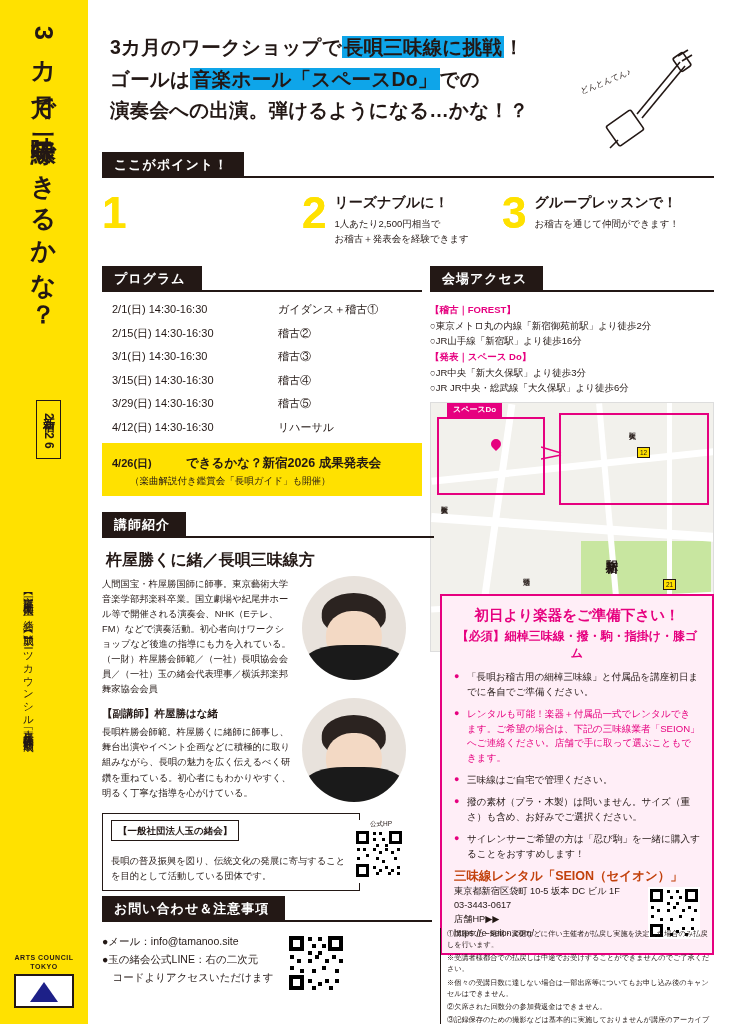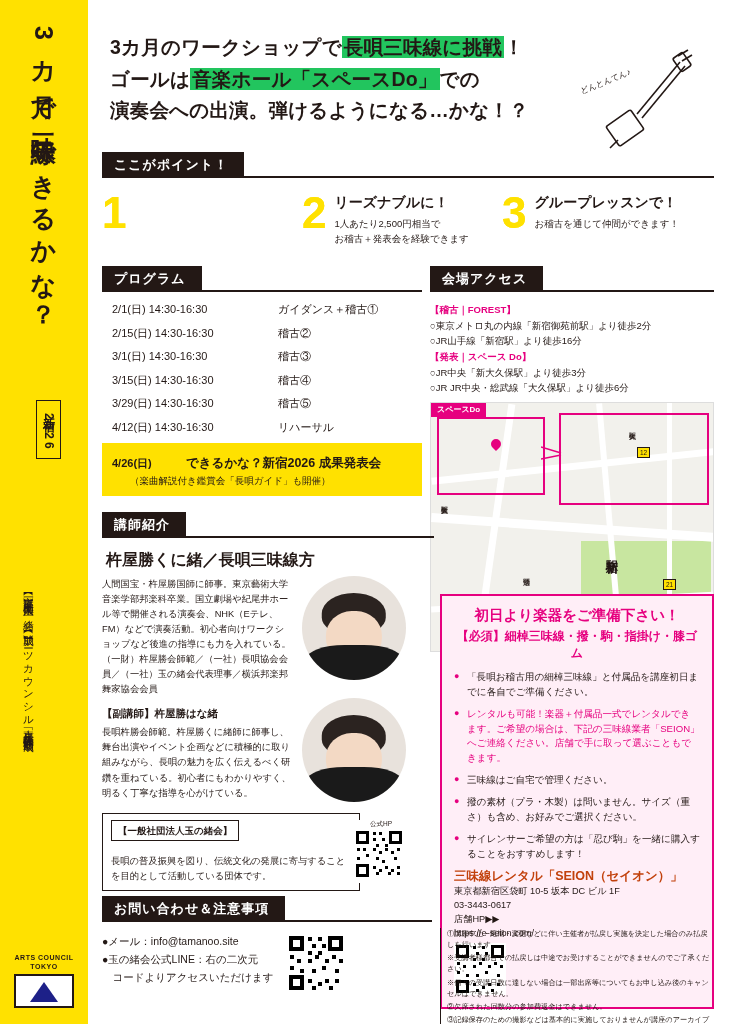--- a/index.html
+++ b/index.html
@@ -42,21 +42,21 @@
   .band-logo .lg-text { font-size: 7px; font-weight: bold; letter-spacing: .5px; line-height: 1.3; }
   .logo-box { border: 2px solid #231815; height: 34px; margin-top: 3px; position: relative; overflow: hidden; background: #fff;}
   .logo-box .tri2{position:absolute; left:50%; top:6px; transform:translateX(-50%); width:0;height:0;border-left:14px solid transparent;border-right:14px solid transparent;border-bottom:20px solid #1d2088;}
 
   
   .content { position: absolute; left: 88px; top: 0; width: 641px; height: 1024px; }
 
   
   .header { position: absolute; left: 22px; top: 32px; width: 600px; }
   .header h1 { font-size: 19.5px; font-weight: bold; line-height: 1.62; letter-spacing: .2px; }
-  .hl { background: #22c55e; padding: 0 2px; }
+  .hl { background: #0ea5e9; padding: 0 2px; }
   .shamisen-ill { position: absolute; right: 8px; top: 12px; width: 110px; height: 110px; }
   .don { position: absolute; right: 78px; top: 44px; font-size: 8px; transform: rotate(-22deg); }
 
   
   .sec-head {
     position: relative; display: inline-block;
     background: #231815; color: #fff; font-size: 13px; font-weight: bold;
     padding: 4px 16px 4px 12px; letter-spacing: 1px;
   }
   .sec-wrap { position: absolute; }
@@ -248,21 +248,21 @@
         <div class="road" style="left:0;top:196px;width:284px;height:6px;transform:rotate(-3deg);"></div>
         <div class="road" style="left:60px;top:0;width:7px;height:250px;transform:rotate(8deg);"></div>
         <div class="road" style="left:176px;top:0;width:6px;height:250px;transform:rotate(-5deg);"></div>
         <div class="road" style="left:236px;top:0;width:5px;height:250px;"></div>
         <div class="pinkbox" style="left:6px;top:14px;width:108px;height:78px;"></div>
         <div class="pinkbox" style="left:128px;top:10px;width:150px;height:92px;"></div>
         <svg style="position:absolute;left:110px;top:40px;" width="24" height="20">
             <line x1="0" y1="4" x2="20" y2="10" stroke="#e6007f" stroke-width="1.5"></line>
             <line x1="0" y1="16" x2="20" y2="12" stroke="#e6007f" stroke-width="1.5"></line>
           </svg>
-        <div class="mtag pink" style="left:0;top:-1px;">スペースDo</div>
+        <div class="mtag pink" style="left:16px;top:-1px;">スペースDo</div>
         <div class="mpin" style="left:60px;top:36px;"></div>
         <div class="mtag" style="left:196px;top:222px;">FOREST</div>
         <div class="mpin" style="left:214px;top:200px;"></div>
         <div class="mlabel" style="left:8px;top:98px;writing-mode:vertical-rl;">新大久保駅</div>
         <div class="mlabel" style="left:196px;top:24px;writing-mode:vertical-rl;">大久保駅</div>
         <div class="mlabel" style="left:172px;top:148px;writing-mode:vertical-rl;font-size:12px;font-weight:bold;">新宿駅</div>
         <div class="mlabel" style="left:188px;top:234px;">新宿御苑</div>
         <div class="mlabel" style="left:236px;top:196px;writing-mode:vertical-rl;">新宿御苑前駅</div>
         <div class="mlabel" style="left:90px;top:170px;writing-mode:vertical-rl;">明治通り</div>
         <div class="stn" style="left:232px;top:176px;background:#ffe100;border-color:#231815;">21</div>
@@ -340,21 +340,21 @@
       <h3>初日より楽器をご準備下さい！</h3>
       <div class="must">【必須】細棹三味線・撥・駒・指掛け・膝ゴム</div>
       <ul>
         <li>「長唄お稽古用の細棹三味線」と付属品を講座初日までに各自でご準備ください。</li>
         <li style="color:#e6007f">レンタルも可能！楽器＋付属品一式でレンタルできます。ご希望の場合は、下記の三味線業者「SEION」へご連絡ください。店舗で手に取って選ぶこともできます。</li>
         <li>三味線はご自宅で管理ください。</li>
         <li>撥の素材（プラ・木製）は問いません。サイズ（重さ）も含め、お好みでご選択ください。</li>
         <li>サイレンサーご希望の方は「忍び駒」を一緒に購入することをおすすめします！</li>
       </ul>
       <div class="rental-title">三味線レンタル「SEION（セイオン）」</div>
-      <div style="display:flex;justify-content:space-between;align-items:flex-start;flex-direction:column;">
+      <div style="display:flex;justify-content:space-between;align-items:flex-start;">
         <div class="rental-info">
           <div>東京都新宿区袋町 10-5 坂本 DC ビル 1F</div>
           <div>03-3443-0617</div>
           <div>店舗HP▶▶</div>
           <div>https://e-seion.com/</div>
         </div>
         <svg width="52" height="52" style="margin-top:2px">
           <rect width="52" height="52" fill="#fff"></rect>
           <g fill="#000">
             <rect x="2" y="2" width="13" height="13"></rect>

